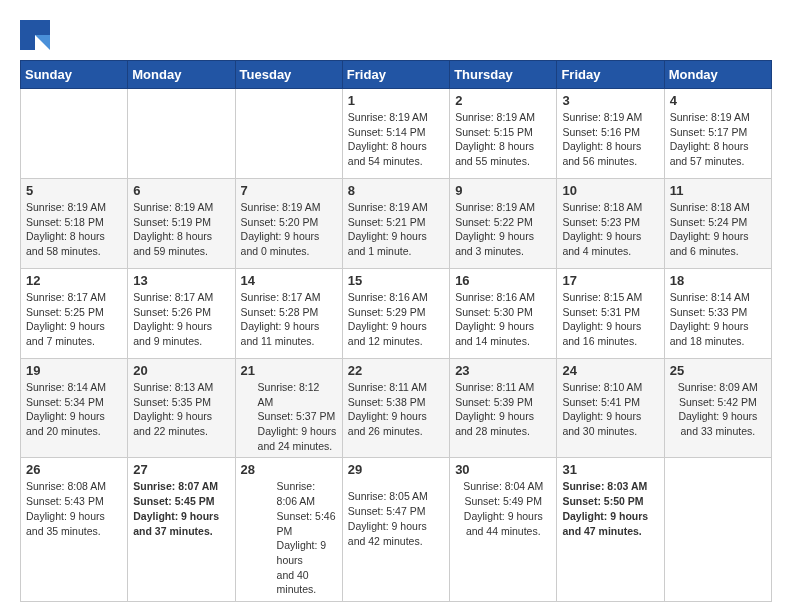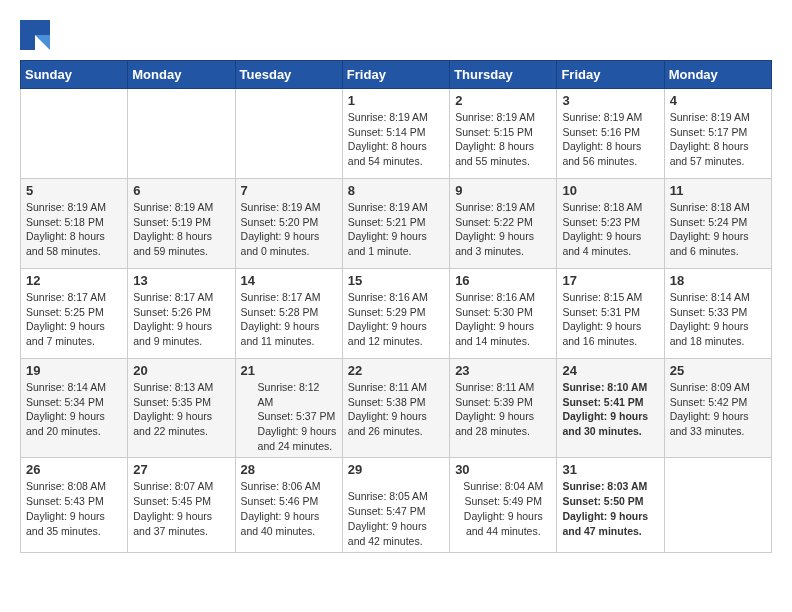--- a/index.html
+++ b/index.html
@@ -277,51 +277,51 @@
         </td>
         <td>
           <div class="day-number">23</div>
           <div class="day-info" style="white-space: pre-line;">Sunrise: 8:11 AM
 Sunset: 5:39 PM
 Daylight: 9 hours
 and 28 minutes.</div>
         </td>
         <td>
           <div class="day-number">24</div>
-          <div class="day-info" style="white-space: pre-line; font-weight: bold;">Sunrise: 8:10 AM
+          <div class="day-info" style="white-space: pre-line;">Sunrise: 8:10 AM
 Sunset: 5:41 PM
 Daylight: 9 hours
 and 30 minutes.</div>
         </td>
         <td>
           <div class="day-number">25</div>
-          <div class="day-info" style="white-space: pre-line;">Sunrise: 8:09 AM
+          <div class="day-info" style="white-space: pre-line; text-align: center;">Sunrise: 8:09 AM
 Sunset: 5:42 PM
 Daylight: 9 hours
 and 33 minutes.</div>
         </td>
       </tr>
       <tr>
         <td>
           <div class="day-number">26</div>
           <div class="day-info" style="white-space: pre-line;">Sunrise: 8:08 AM
 Sunset: 5:43 PM
 Daylight: 9 hours
 and 35 minutes.</div>
         </td>
         <td>
           <div class="day-number">27</div>
-          <div class="day-info" style="white-space: pre-line;">Sunrise: 8:07 AM
+          <div class="day-info" style="white-space: pre-line; font-weight: bold;">Sunrise: 8:07 AM
 Sunset: 5:45 PM
 Daylight: 9 hours
 and 37 minutes.</div>
         </td>
         <td>
           <div class="day-number">28</div>
-          <div class="day-info" style="white-space: pre-line;">Sunrise: 8:06 AM
+          <div class="day-info" style="white-space: pre-line; margin-left: 36px;">Sunrise: 8:06 AM
 Sunset: 5:46 PM
 Daylight: 9 hours
 and 40 minutes.</div>
         </td>
         <td>
           <div class="day-number">29</div>
           <div class="day-info" style="white-space: pre-line; margin-top: 12px;">Sunrise: 8:05 AM
 Sunset: 5:47 PM
 Daylight: 9 hours
 and 42 minutes.</div>

